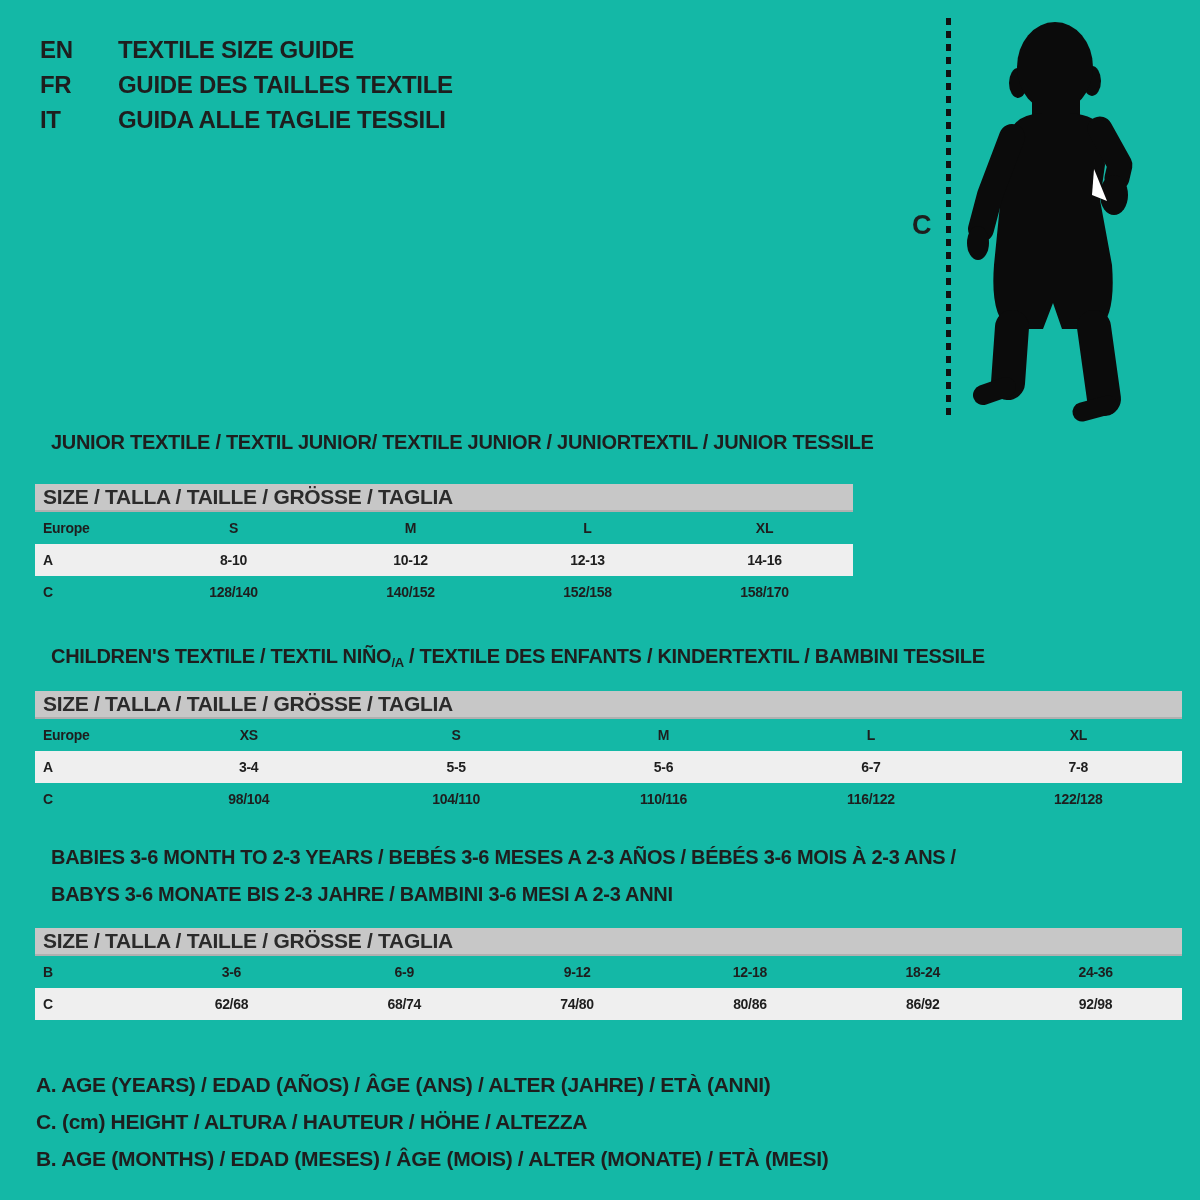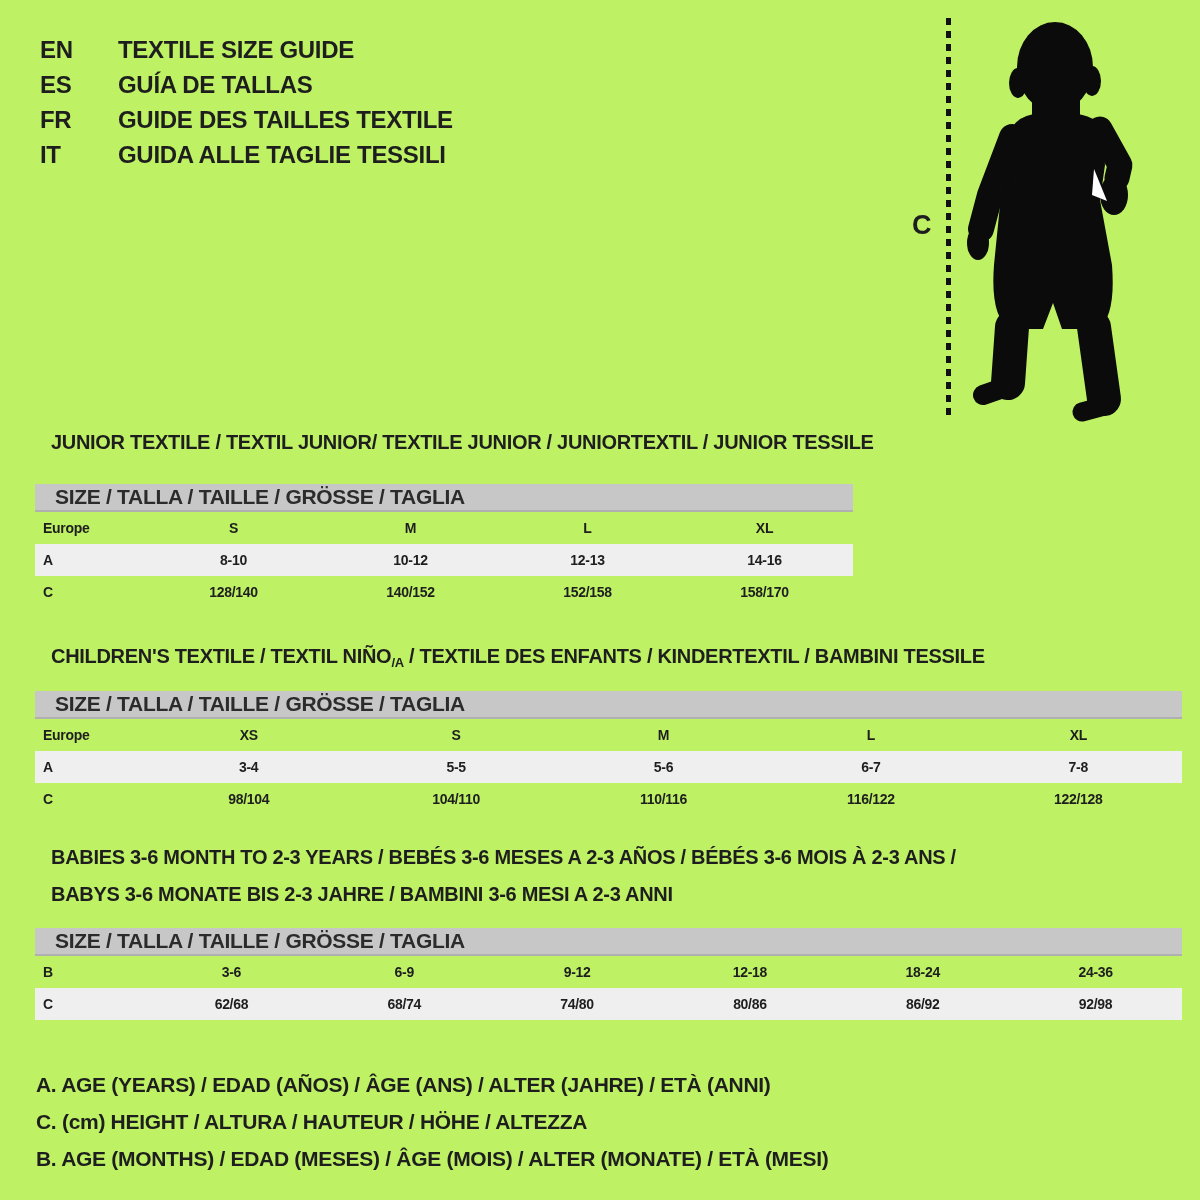--- a/index.html
+++ b/index.html
@@ -1,62 +1,58 @@
 <!DOCTYPE html>
 <html><head>
 <meta charset="utf-8">
 <style>
   html,body{margin:0;padding:0;background:#ffffff;}
   #page{
-    position:relative;width:1200px;height:1200px;background:#bef264;overflow:hidden;
+    position:relative;width:1200px;height:1200px;background:#14b8a6;overflow:hidden;
     font-family:"Liberation Sans","DejaVu Sans",sans-serif;
     font-weight:700;color:#1e1e1e;letter-spacing:-0.3px;
   }
   
   .langs{position:absolute;left:40px;top:32px;}
   .lang-row{display:flex;height:35px;align-items:center;font-size:24px;}
   .lang-code{width:78px;flex:0 0 78px;}
   
   .c-label{position:absolute;left:912px;top:210px;font-size:27px;}
   .dash-line{position:absolute;left:945px;top:16px;}
   .silhouette{position:absolute;left:950px;top:15px;}
   
   .sec-title{position:absolute;left:36px;font-size:20px;white-space:nowrap;margin-left:15px;}
   .subscript{font-size:13px;vertical-align:-4px;}
   
   .size-table{position:absolute;left:35px;}
   .t1{top:484px;width:818px;}
   .t2{top:691px;width:1147px;}
   .t3{top:928px;width:1147px;}
   .size-bar{height:26px;background:#c7c7c7;border-bottom:2px solid #b0b0b0;
-    display:flex;align-items:center;padding-left:20px;font-size:21px;color:#2b2b2b;}
+    display:flex;align-items:center;padding-left:8px;font-size:21px;color:#2b2b2b;}
   .t-row{display:grid;height:32px;align-items:center;font-size:14px;}
   .cols4{grid-template-columns:110px repeat(4,1fr);}
   .cols5{grid-template-columns:110px repeat(5,1fr);}
   .cols6{grid-template-columns:110px repeat(6,1fr);}
   .t-row .lbl{padding-left:8px;text-align:left;}
   .t-row .cell{text-align:center;}
   .shaded{background:#efefef;}
   
   .legend{position:absolute;left:36px;top:1066px;}
   .legend-line{height:37px;display:flex;align-items:center;font-size:21px;white-space:nowrap;}
 </style>
 </head>
 <body>
 
 <div id="page">
 
   <div class="langs">
     <div class="lang-row">
       <span class="lang-code">EN</span>
       <span>TEXTILE SIZE GUIDE</span>
-    </div>
-    <div class="lang-row">
-      <span class="lang-code">ES</span>
-      <span>GUÍA DE TALLAS</span>
     </div>
     <div class="lang-row">
       <span class="lang-code">FR</span>
       <span>GUIDE DES TAILLES TEXTILE</span>
     </div>
     <div class="lang-row">
       <span class="lang-code">IT</span>
       <span>GUIDA ALLE TAGLIE TESSILI</span>
     </div>
   </div>

